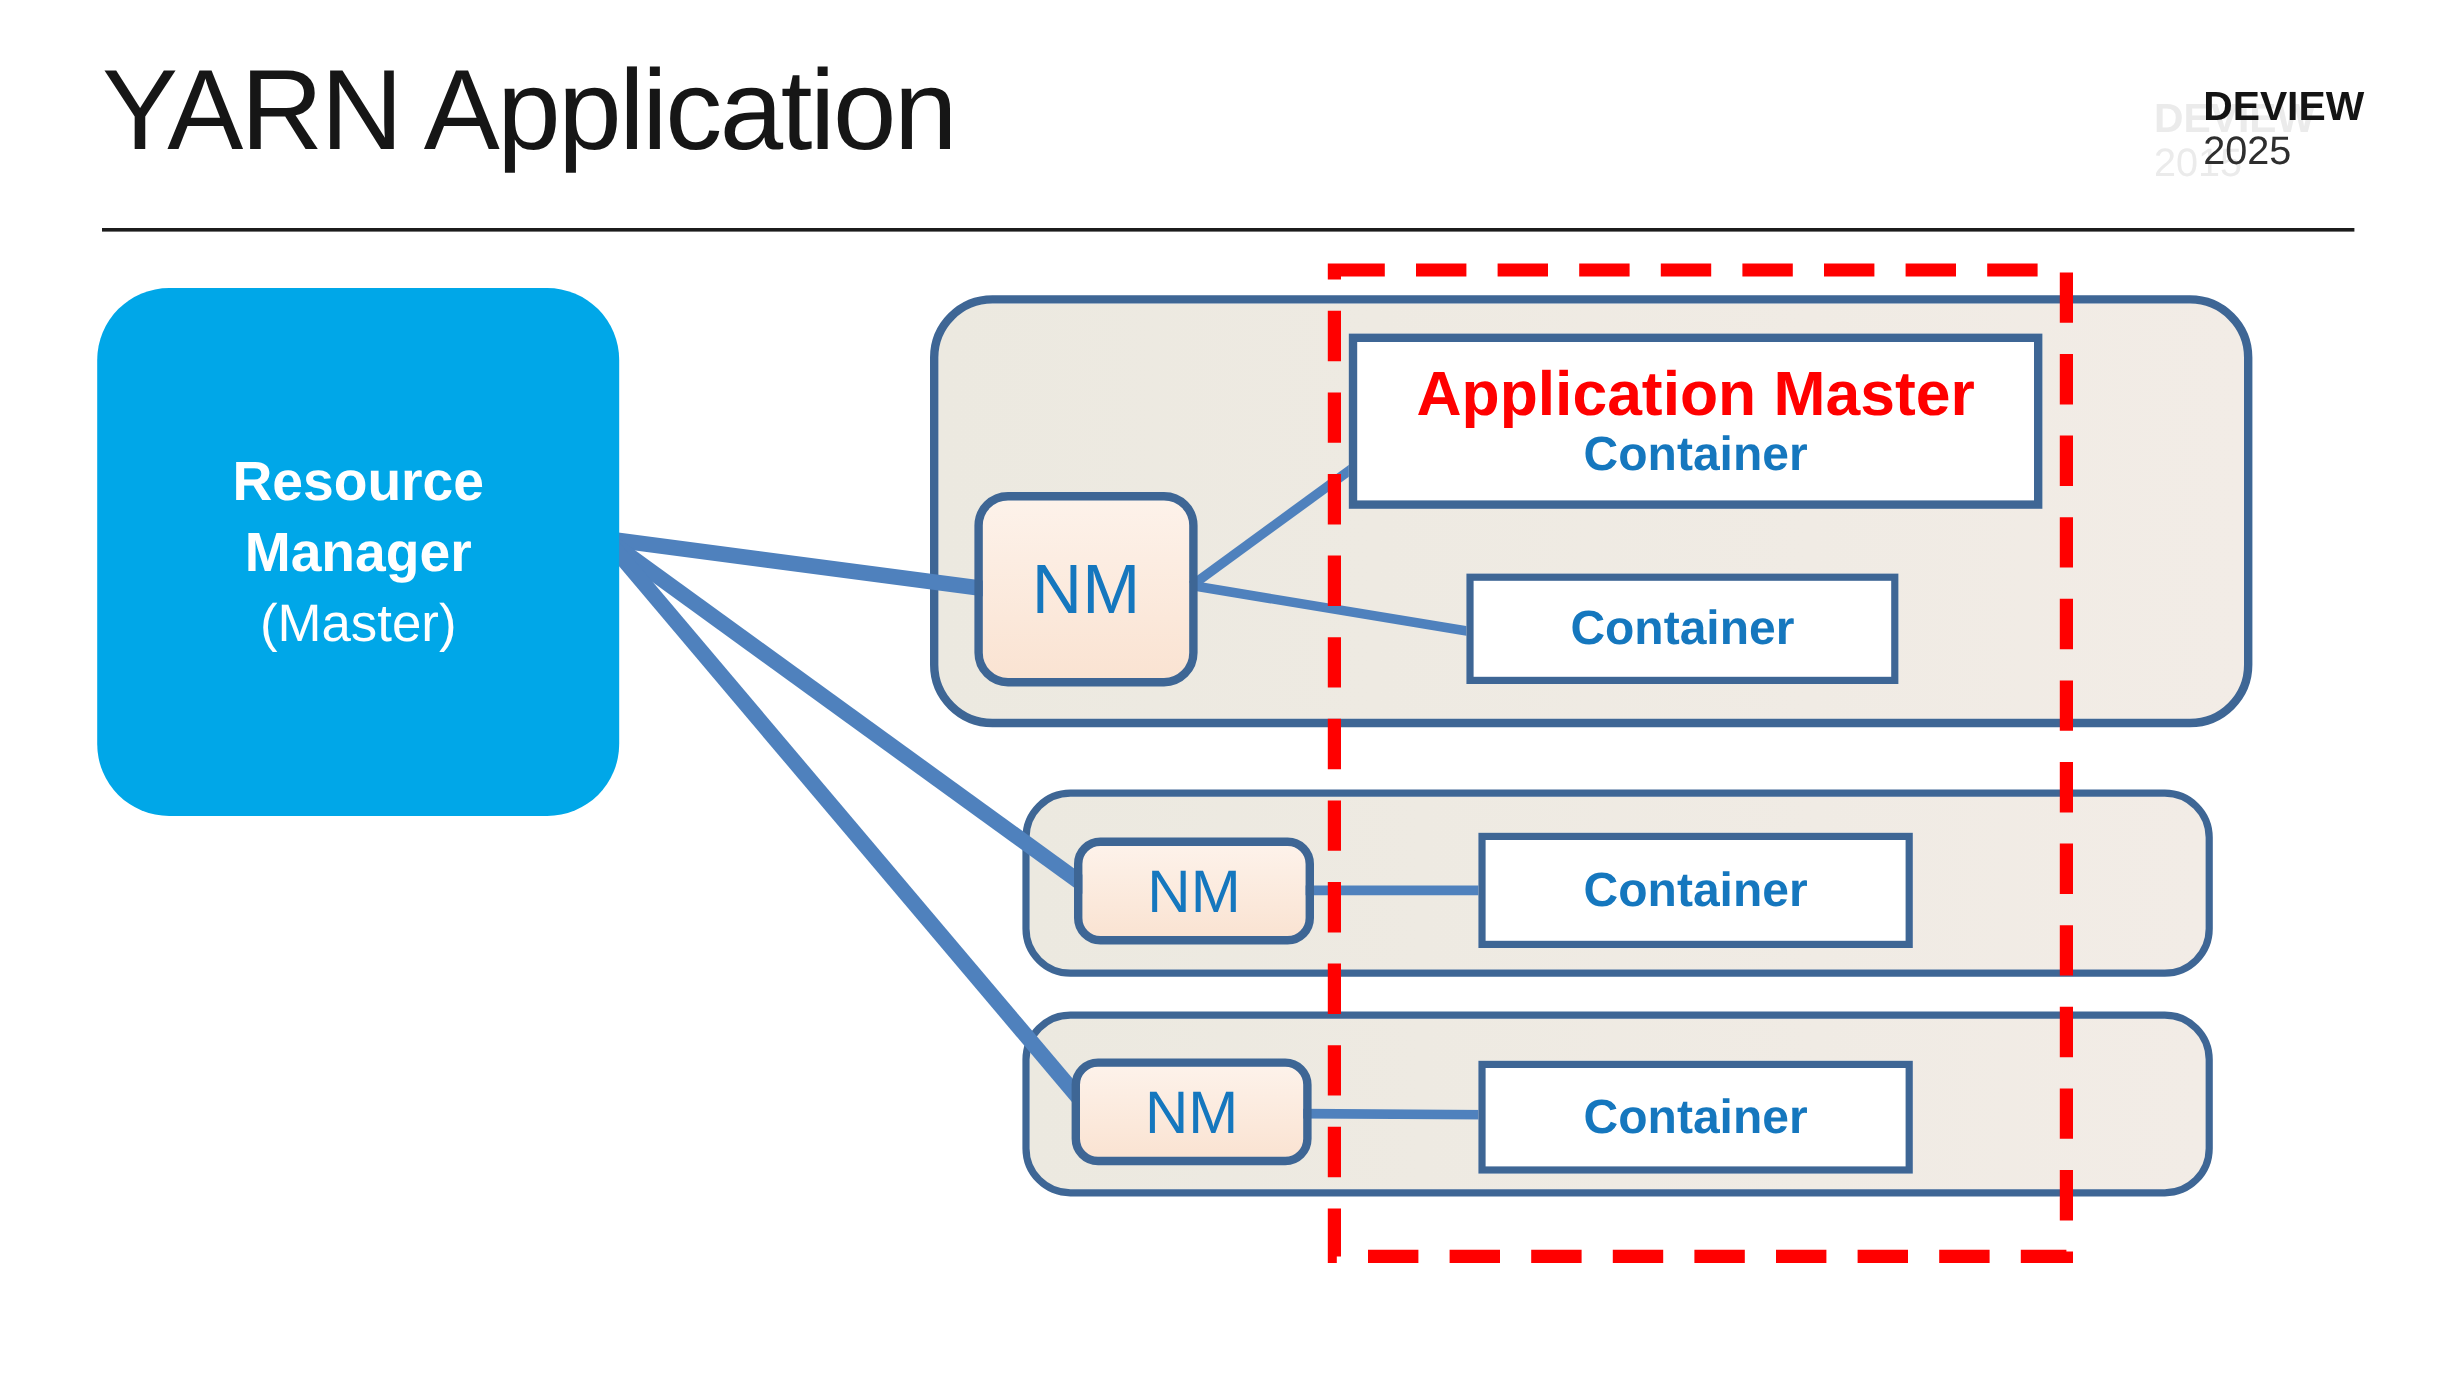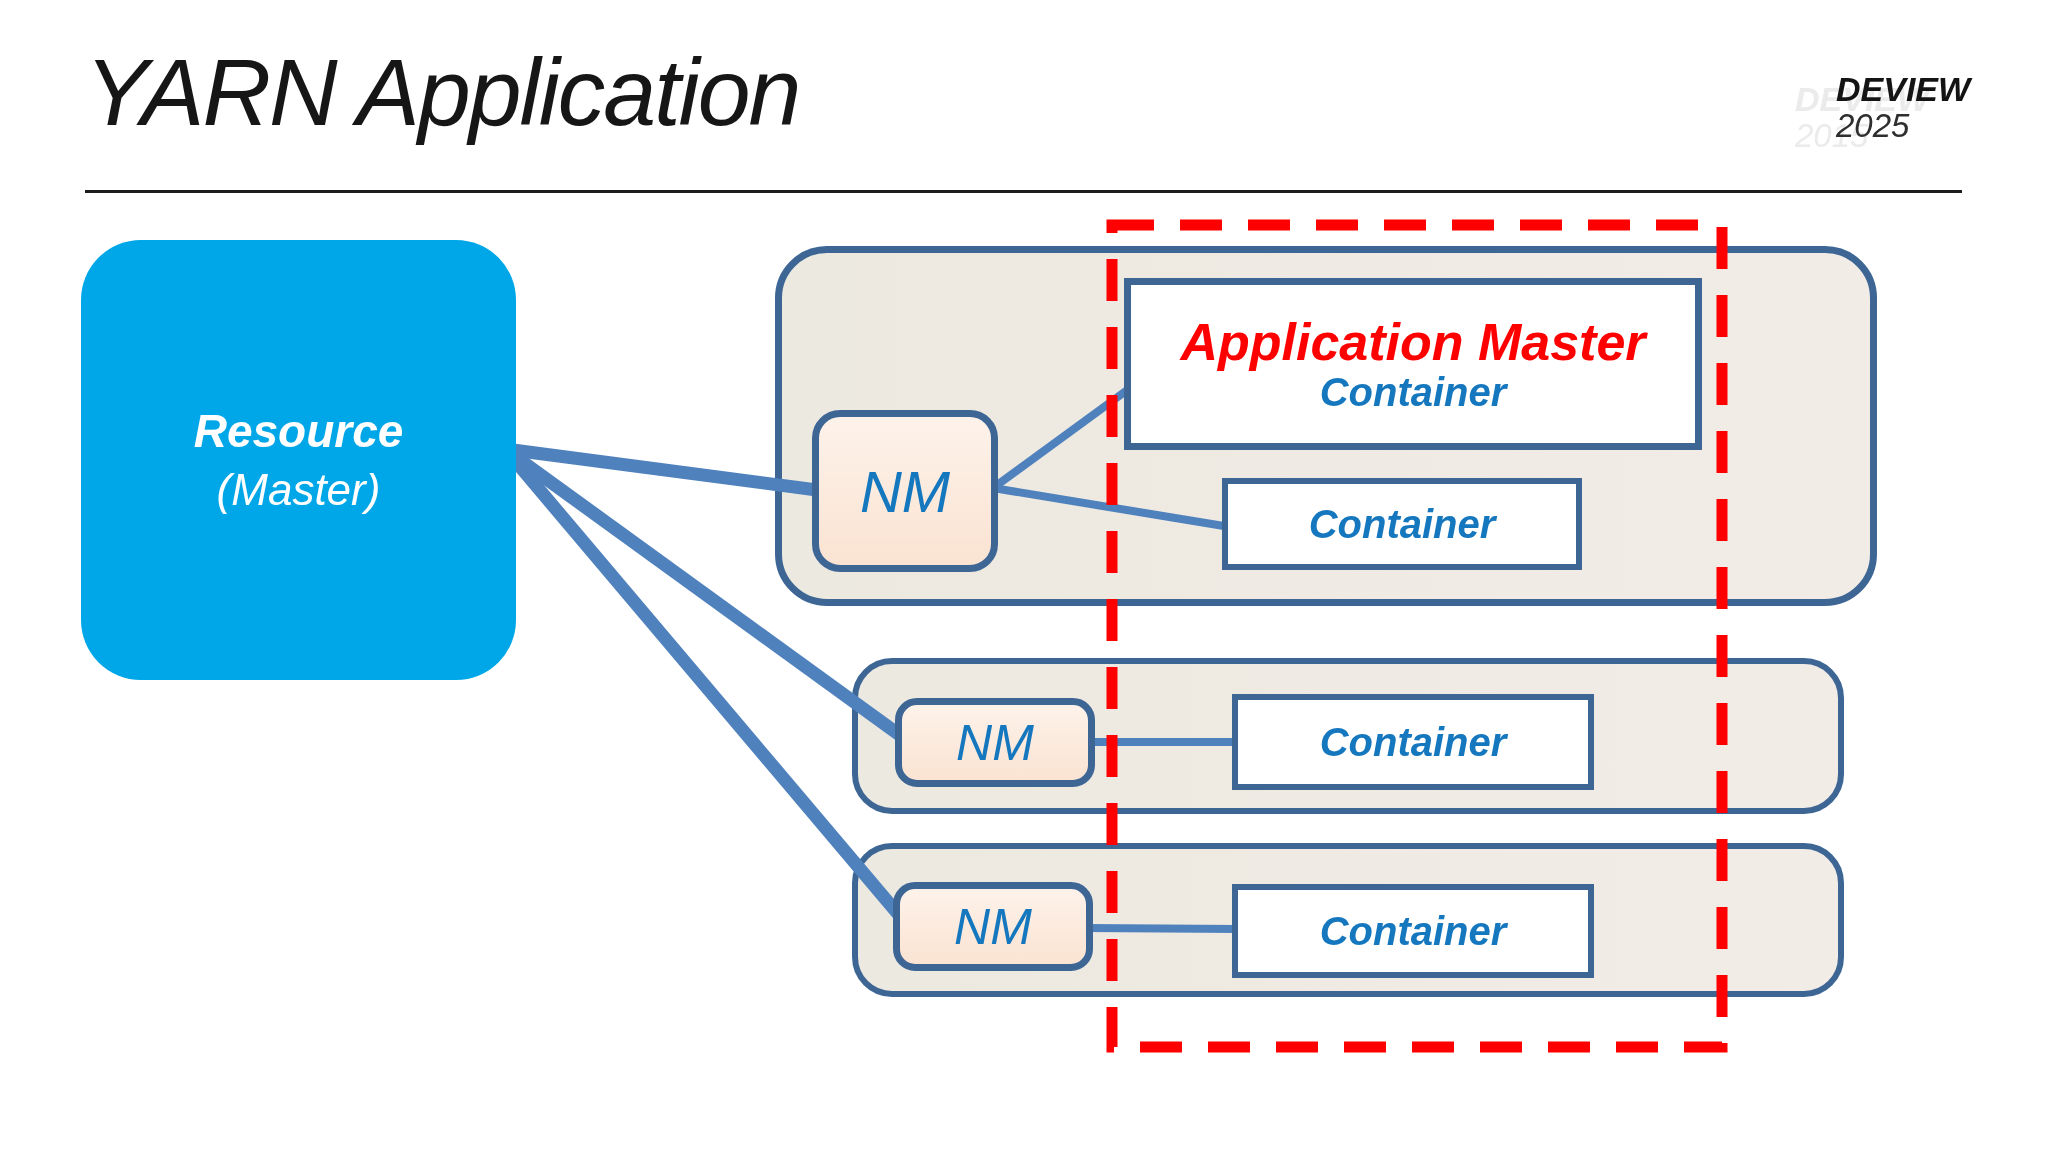--- a/index.html
+++ b/index.html
@@ -1,19 +1,18 @@
 <!DOCTYPE html>
 <html><head>
 <meta charset="utf-8">
 <style>
   html,body{margin:0;padding:0;background:#ffffff;}
   #slide{
     position:relative;width:2048px;height:1152px;background:#ffffff;overflow:hidden;
     font-family:"Liberation Sans", sans-serif;
-    font-style:italic;
   }
   
   .page-title{
     position:absolute;left:85px;top:38px;width:1200px;
     font-size:95px;font-weight:300;letter-spacing:-2px;color:#161616;
   }
   .title-rule{position:absolute;left:85px;top:190px;width:1877px;height:3px;background:#1c1c1c;}
   .logo{position:absolute;left:1836px;top:72px;line-height:1.0;}
   .logo .brand{font-size:34px;font-weight:bold;color:#141414;letter-spacing:0px;}
   .logo .year{font-size:33px;font-weight:400;color:#2e2e2e;margin-top:3px;}
@@ -47,21 +46,21 @@
   }
   .nm.n1{left:812px;top:410px;width:186px;height:162px;border-radius:28px;font-size:58px;}
   .nm.n2{left:895px;top:698px;width:200px;height:89px;border-radius:22px;font-size:50px;}
   .nm.n3{left:893px;top:882px;width:200px;height:89px;border-radius:22px;font-size:50px;}
   
   .wbox{
     position:absolute;box-sizing:border-box;background:#ffffff;border:7px solid #3E6695;
     display:flex;flex-direction:column;align-items:center;justify-content:center;
     text-align:center;z-index:3;
   }
-  .am{left:1124px;top:278px;width:578px;height:172px;text-align:right;}
+  .am{left:1124px;top:278px;width:578px;height:146px;text-align:right;}
   .am .am-title{font-size:52px;font-weight:bold;color:#FF0000;line-height:1.05;}
   .am .am-sub{font-size:40px;font-weight:bold;color:#1577BE;line-height:1.05;margin-top:2px;}
   .cbox{border-width:6px;}
   .cbox .clabel{font-size:40px;font-weight:bold;color:#1577BE;}
   .c1{left:1222px;top:478px;width:360px;height:92px;}
   .c2{left:1232px;top:694px;width:362px;height:96px;}
   .c3{left:1232px;top:884px;width:362px;height:94px;}
   
   .scope{position:absolute;left:0;top:0;z-index:4;pointer-events:none;}
 </style>
@@ -91,20 +90,21 @@
     <line x1="505" y1="449" x2="912" y2="744" stroke="#4F81BD" stroke-width="13"></line>
     <line x1="505" y1="449" x2="910" y2="928" stroke="#4F81BD" stroke-width="13"></line>
     <line x1="993" y1="488" x2="1130" y2="388" stroke="#4F81BD" stroke-width="8"></line>
     <line x1="993" y1="488" x2="1230" y2="527" stroke="#4F81BD" stroke-width="8"></line>
     <line x1="1085" y1="742" x2="1240" y2="742" stroke="#4F81BD" stroke-width="8"></line>
     <line x1="1085" y1="928" x2="1240" y2="929" stroke="#4F81BD" stroke-width="8"></line>
   </svg>
 
   <div class="rm">
     <div class="b">Resource</div>
+    <div class="b">Manager</div>
     <div class="r">(Master)</div>
   </div>
 
   <div class="nm n1">
     <span>NM</span>
   </div>
   <div class="nm n2">
     <span>NM</span>
   </div>
   <div class="nm n3">

